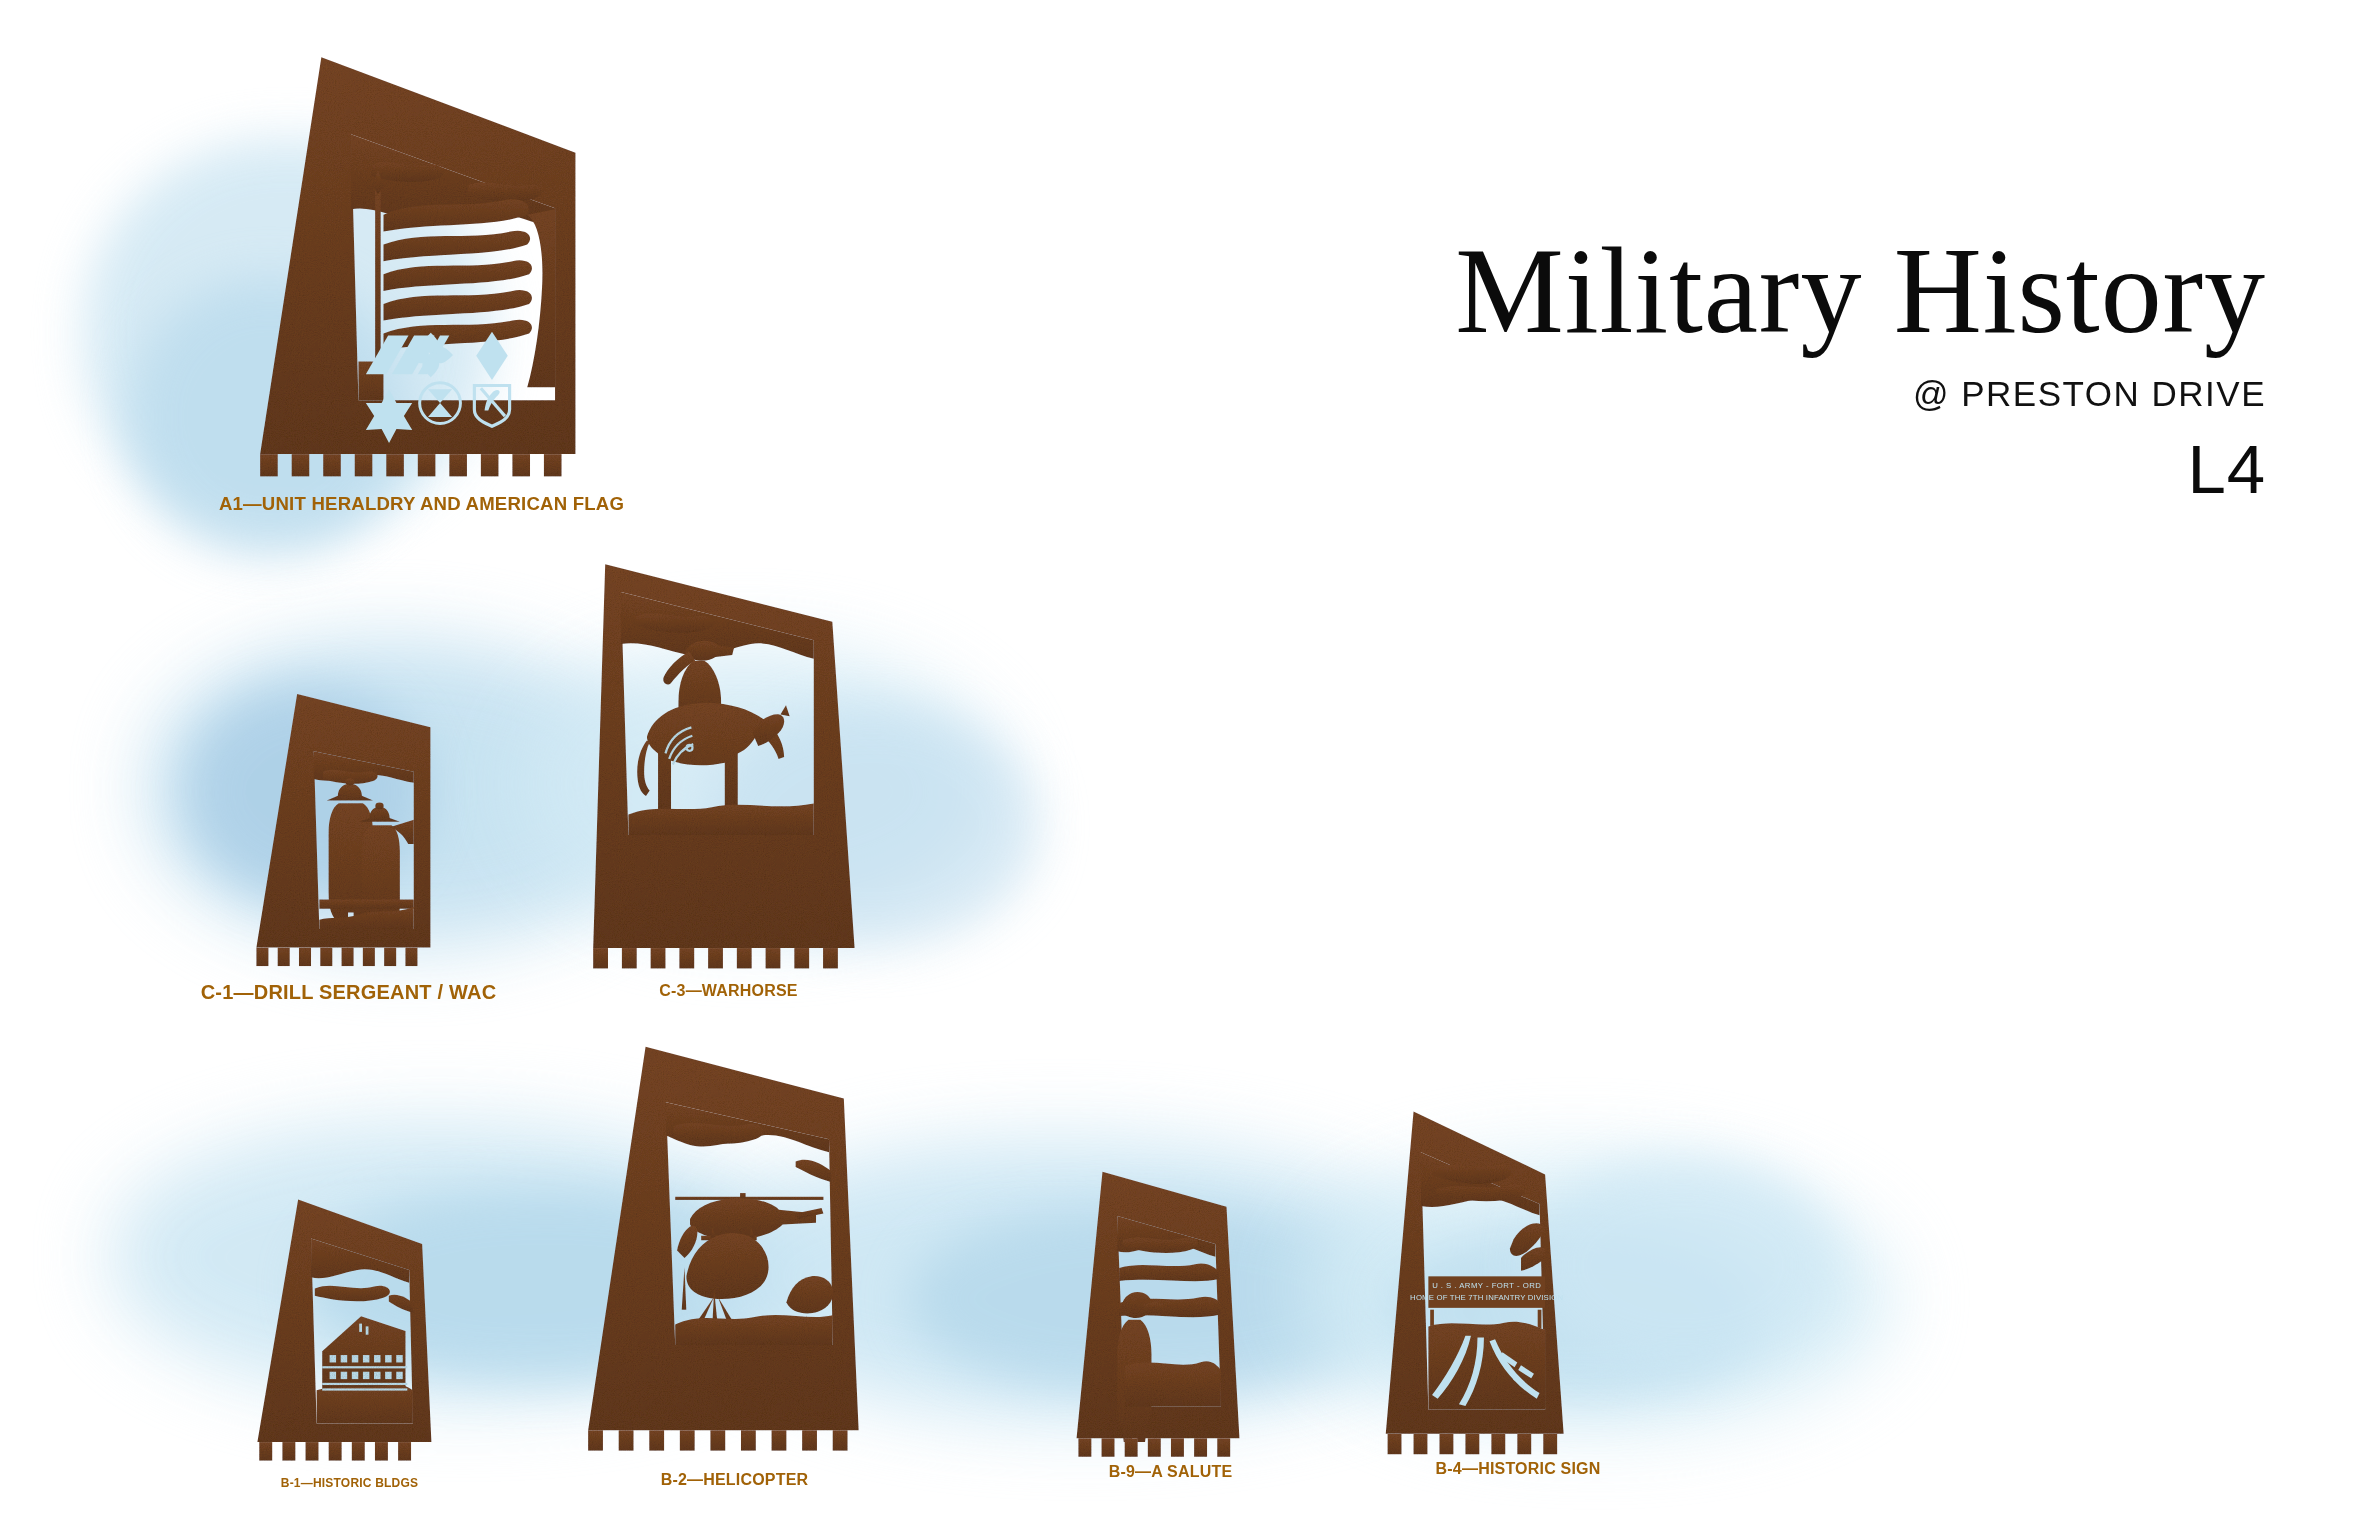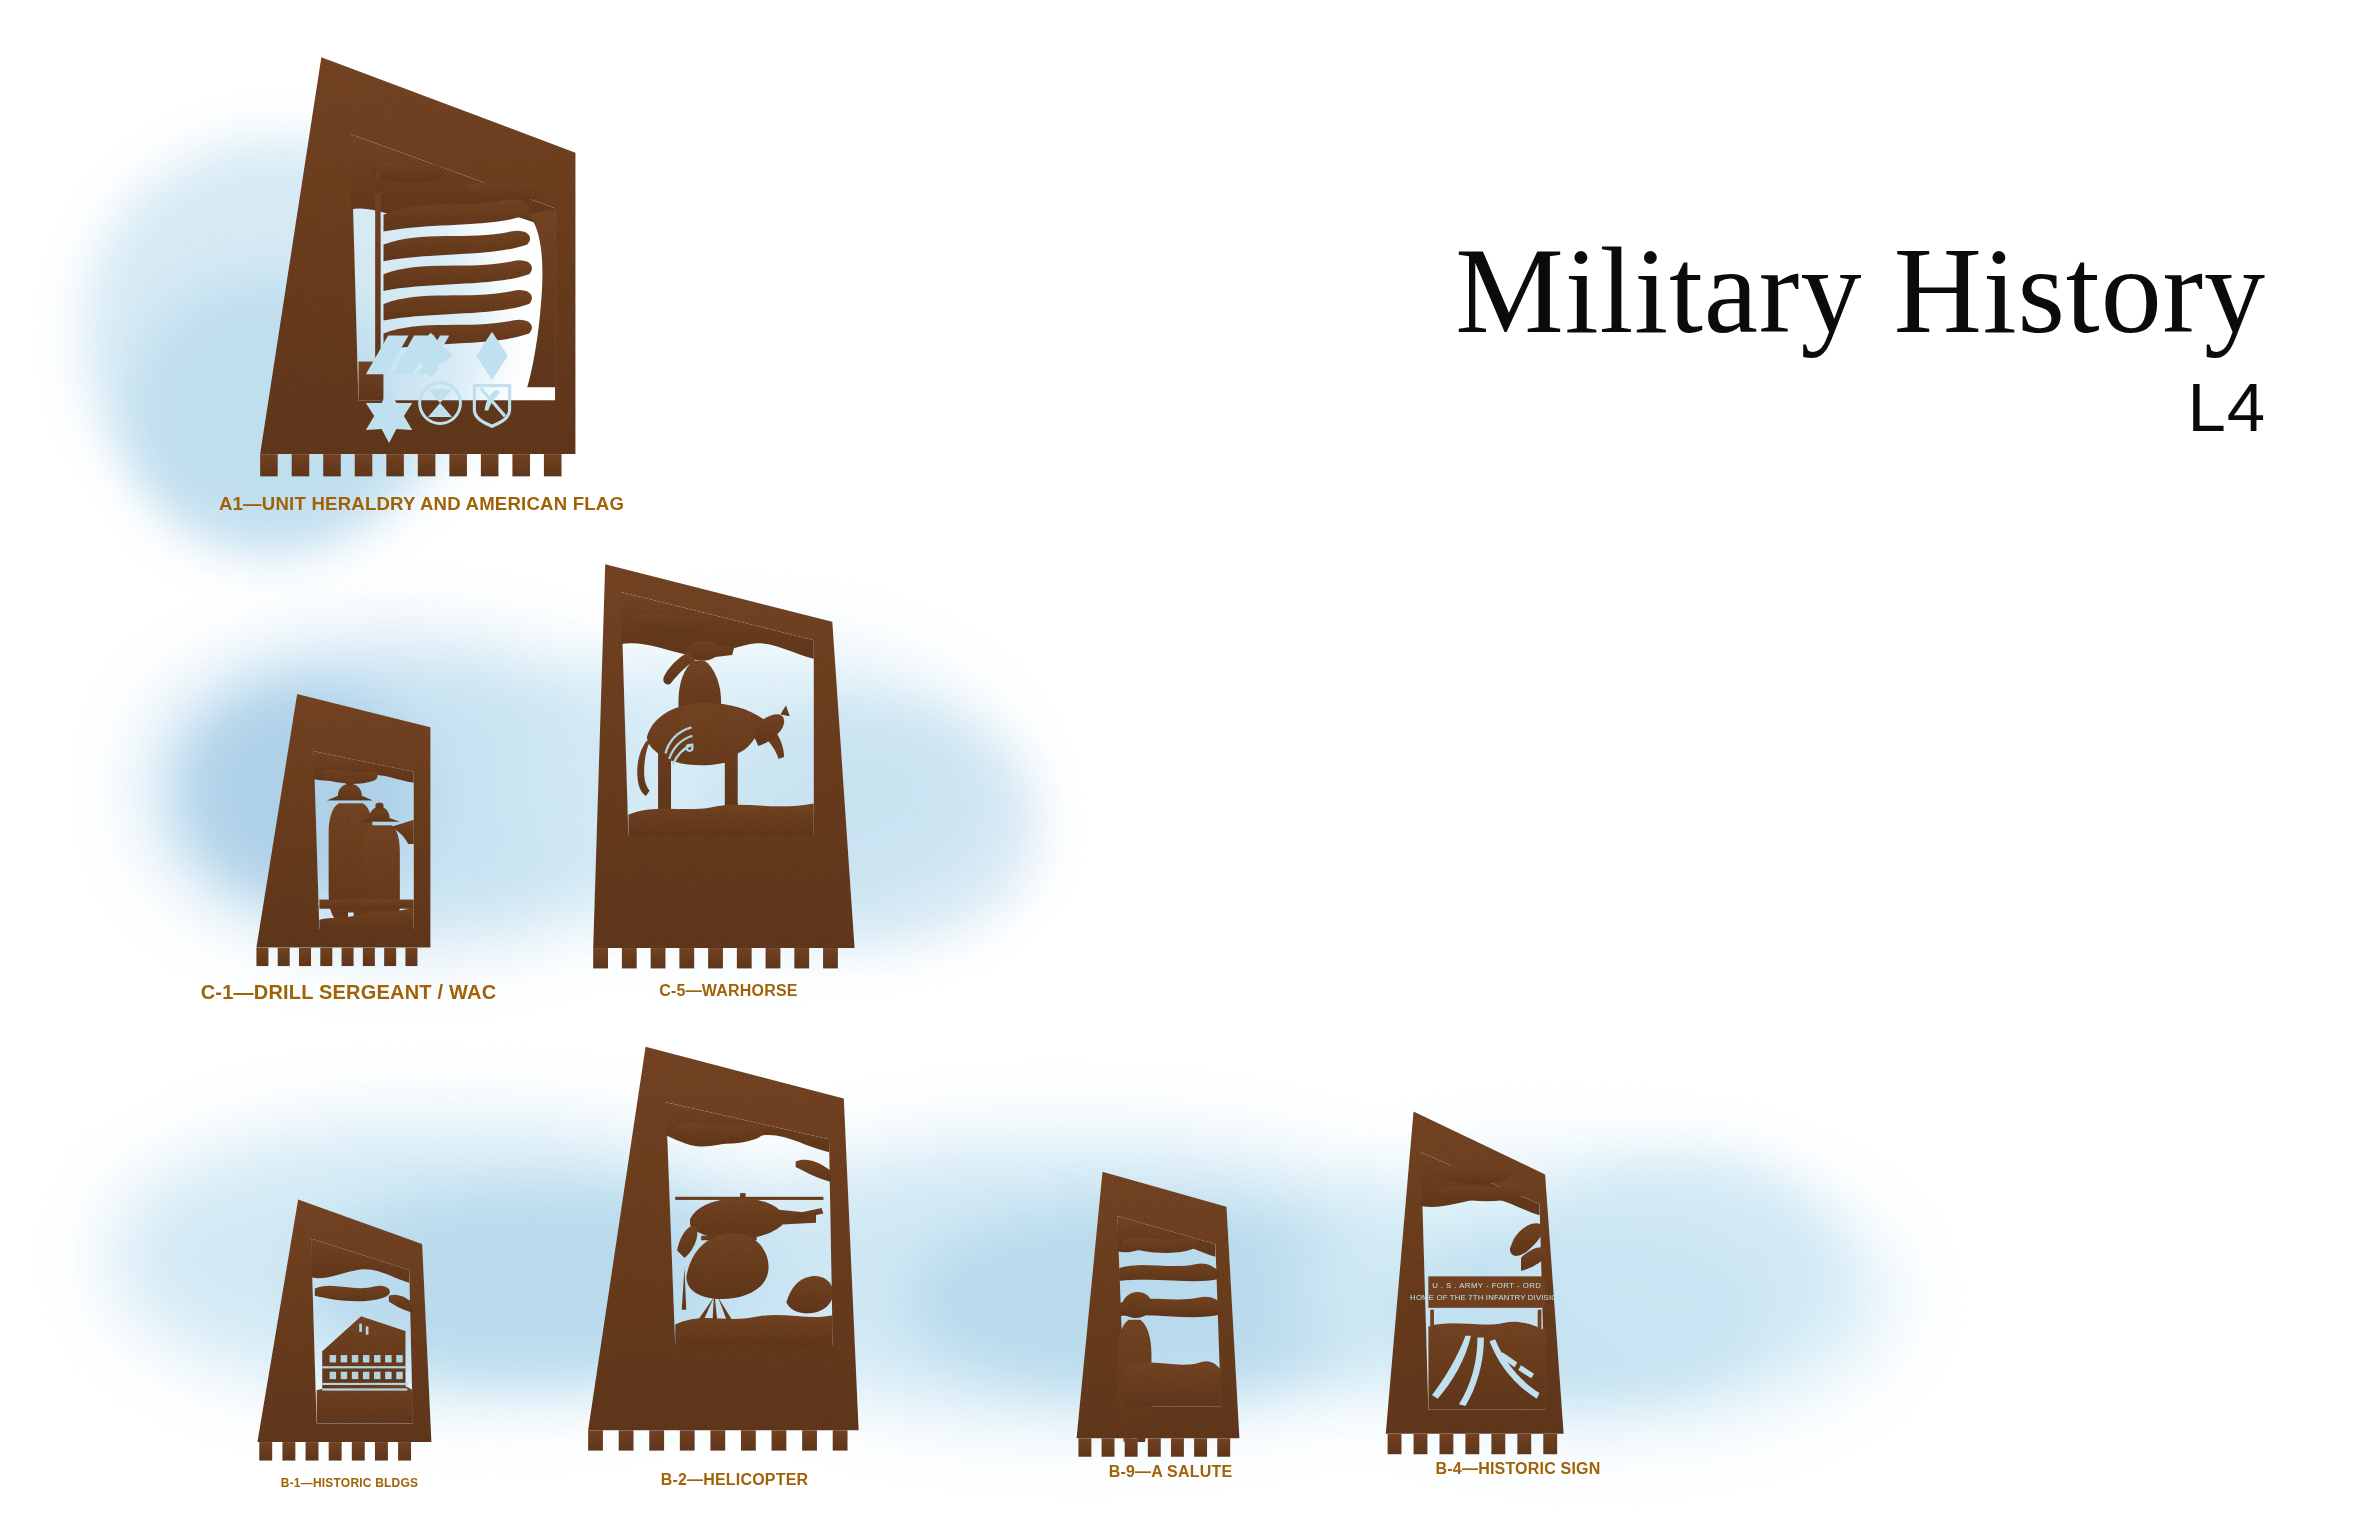--- a/index.html
+++ b/index.html
@@ -263,21 +263,21 @@
           <rect x="76" y="424" width="16" height="22"></rect>
           <rect x="107" y="424" width="16" height="22"></rect>
           <rect x="138" y="424" width="16" height="22"></rect>
           <rect x="169" y="424" width="16" height="22"></rect>
           <rect x="200" y="424" width="16" height="22"></rect>
           <rect x="231" y="424" width="16" height="22"></rect>
           <rect x="262" y="424" width="16" height="22"></rect>
         </g>
       </g>
     </svg>
-    <div class="plabel" style="top:427px;font-size:16px;">C-5—WARHORSE</div>
+    <div class="plabel" style="top:427px;font-size:16px;">C-3—WARHORSE</div>
   </div>
 
   <div class="panel" style="left:250px;top:1192px;width:199px;height:278px;">
     <svg width="199" height="278" viewBox="0 0 215 300">
       <g filter="url(#rustgrain)">
         <path fill="url(#rustfill)" fill-rule="evenodd" d="
           M 52,8 L 186,56 L 196,270 L 8,270 Z
           M 66,50 L 172,84 L 176,250 L 72,250 Z"></path>
 
         <path fill="url(#rustfill)" d="M66,50 L172,84 L172,98
@@ -485,17 +485,18 @@
           <rect x="148" y="356" width="15" height="22"></rect>
           <rect x="176" y="356" width="15" height="22"></rect>
         </g>
       </g>
     </svg>
     <div class="plabel" style="top:356px;font-size:16px;padding-left:44px;">B-4—HISTORIC SIGN</div>
   </div>
 
   <div id="titleblock">
     <div id="maintitle">Military History</div>
+    <div id="location">@ PRESTON DRIVE</div>
     <div id="sheetcode">L4</div>
   </div>
 
 </div>
 
 
 </body></html>

